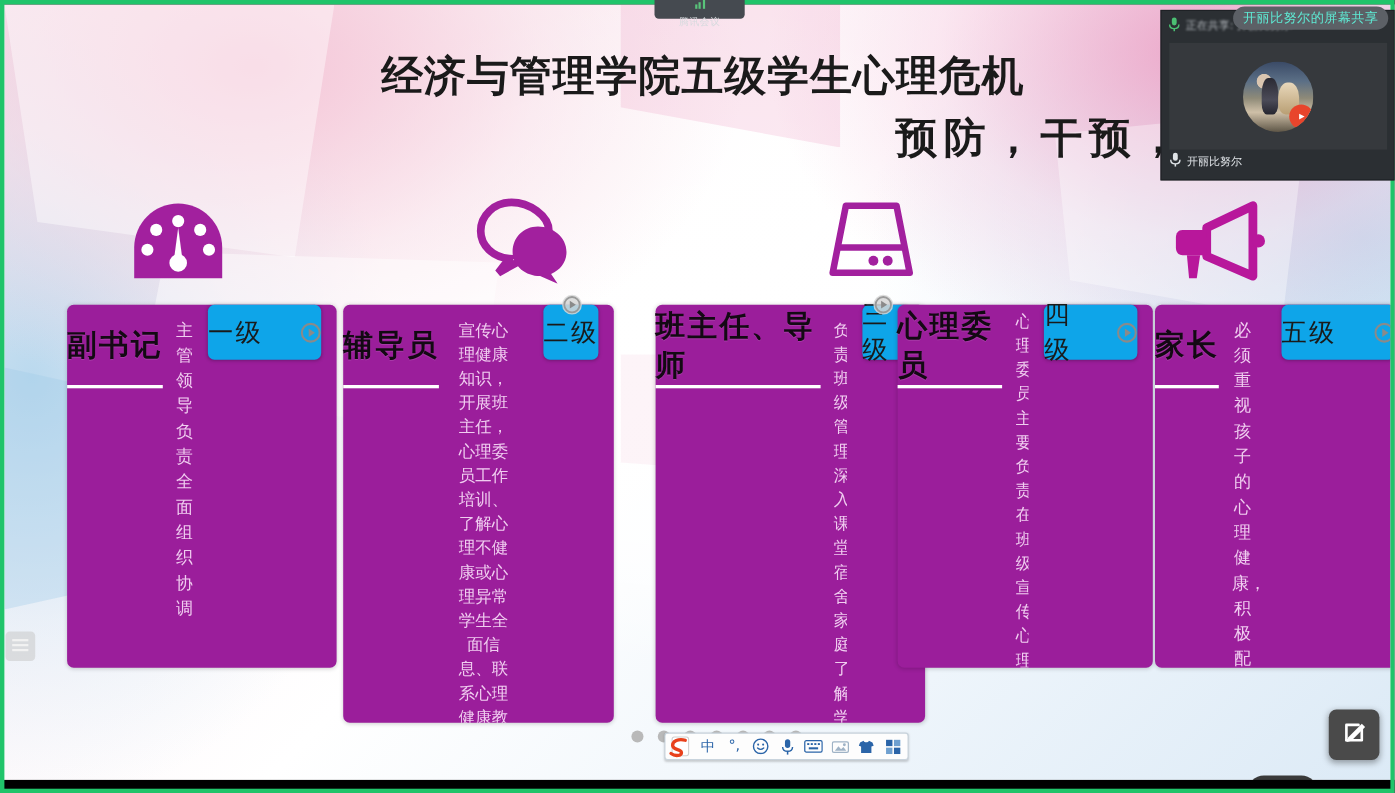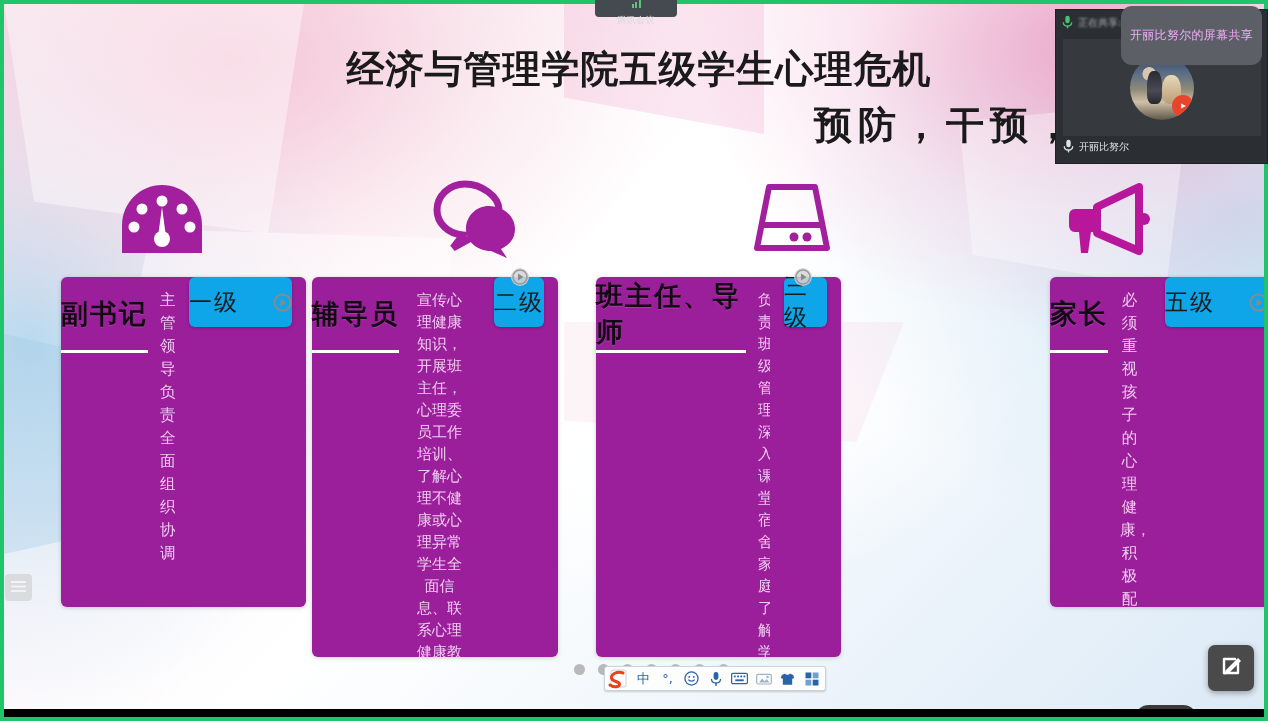--- a/index.html
+++ b/index.html
@@ -284,23 +284,23 @@
   }
   .pp-footer {
     position: absolute; left: 7px; bottom: 8px;
     display: flex; align-items: center; gap: 5px;
     color: #dfe3e7; font-size: 10px;
   }
   .pp-footer .nm { filter: blur(0.5px); }
   .tooltip {
     position: absolute; right: 6px; top: 6px;
     background: #5c6066;
-    color: #f0abfc;
+    color: #5eead4;
     font-size: 12px;
-    padding: 21px 9px;
+    padding: 2px 9px;
     border-radius: 11px;
     white-space: nowrap;
     z-index: 99;
     letter-spacing: 0.3px;
   }
 
   
   .black-top { position: absolute; left:0; top:0; width: 1268px; height: 4px; background: #000; z-index: 80; }
   .black-bottom { position: absolute; left:0; bottom:0; width: 1268px; height: 12px; background: #000; z-index: 80; }
 </style>
@@ -413,20 +413,35 @@
               <circle cx="10" cy="10" r="7" fill="none" stroke="#9a9a9a" stroke-width="1.6"></circle>
               <path d="M8 6.5 L13.5 10 L8 13.5 Z" fill="#8a8a8a"></path>
             </svg>
           </span>
           <div class="card-footer">
             <span>三级</span>
           </div>
         </div>
       </div>
 
+      <div class="card" id="card-4">
+        <div class="card-head">心理委员</div>
+        <div class="card-body">心理委员主要负责在班级宣传心理常识，心理咨询中心的作用和预约方式，协助学院辅助开展相关心理工作，动员组织各班积极参与心理健康活动，在学生心理危机干预中发挥好自我教育、自我管理、自我服务的作用</div>
+        <div class="card-footer-wrap">
+          <div class="card-footer">
+            <span>四级</span>
+            <span class="play-inline">
+              <svg width="19" height="19" viewBox="0 0 20 20">
+                <circle cx="10" cy="10" r="8.5" fill="none" stroke="#8a8a8a" stroke-width="2"></circle>
+                <path d="M8 6 L14 10 L8 14 Z" fill="#8a8a8a"></path>
+              </svg>
+            </span>
+          </div>
+        </div>
+      </div>
 
       <div class="card" id="card-5">
         <div class="card-head">家长</div>
         <div class="card-body">必须重视孩子的心理健康，积极配合学院心理健康工作，参与学生心理危机干预工作，做到家校结合，为学生提供良好的支持系统。</div>
         <div class="card-footer-wrap">
           <div class="card-footer">
             <span>五级</span>
             <span class="play-inline">
               <svg width="19" height="19" viewBox="0 0 20 20">
                 <circle cx="10" cy="10" r="8.5" fill="none" stroke="#8a8a8a" stroke-width="2"></circle>

